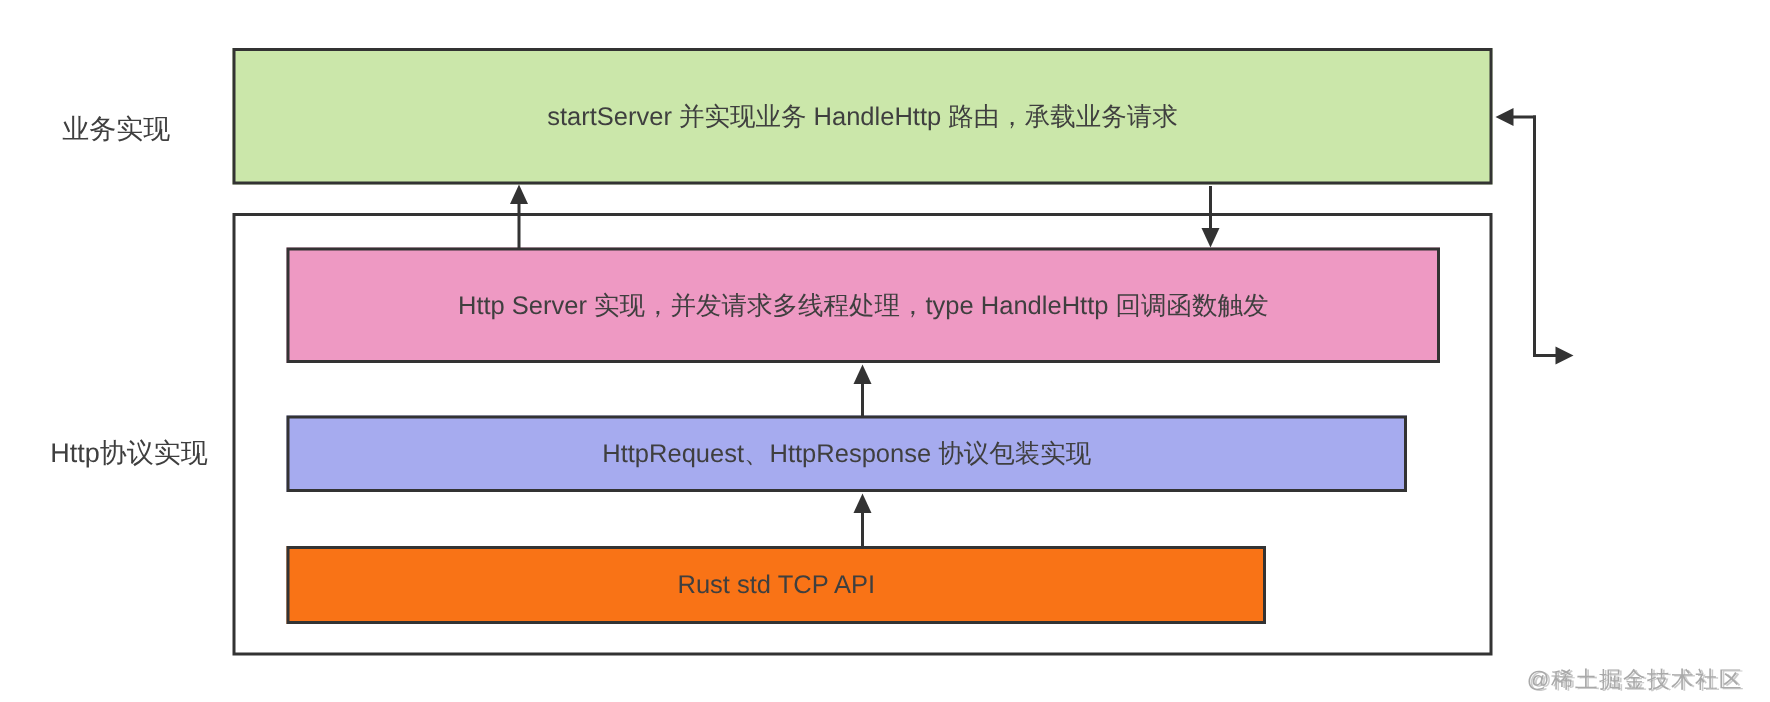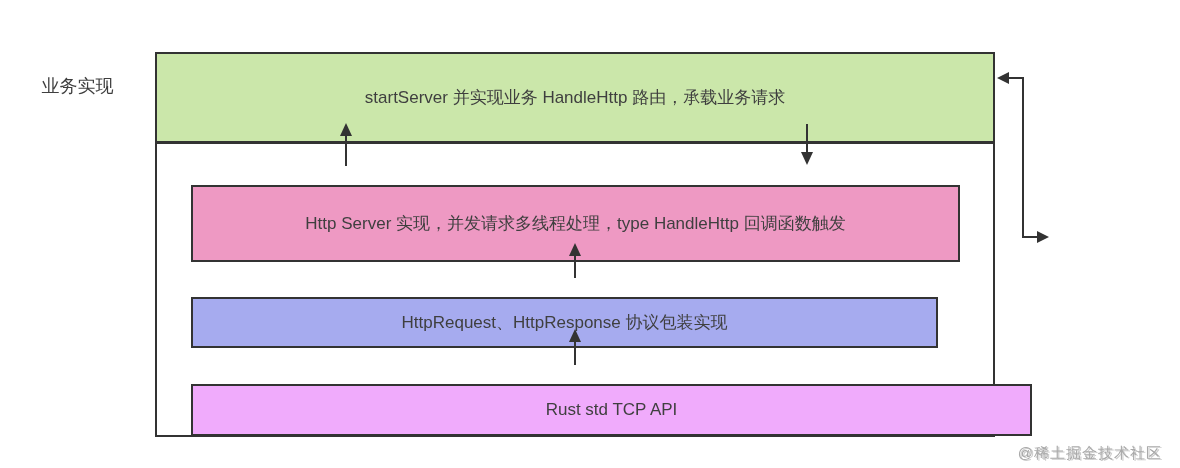--- a/index.html
+++ b/index.html
@@ -11,27 +11,26 @@
     color:#3f3f3f;
     overflow:hidden;
   }
   .abs{position:absolute;box-sizing:border-box;}
   .box{
     border:2px solid #333333;
     display:flex;align-items:center;justify-content:center;
     text-align:center;
     font-size:17px;
     color:#3f3f3f;
-    margin-top:20px;
   }
   .green-box{left:155px;top:32px;width:840px;height:91px;background:#cbe7aa;}
   .outer-box{left:155px;top:142px;width:840px;height:295px;background:#ffffff;border:2px solid #333333;}
   .pink-box{left:191px;top:165px;width:769px;height:77px;background:#ee99c3;}
   .blue-box{left:191px;top:277px;width:747px;height:51px;background:#a6abef;}
-  .gray-box{left:191px;top:364px;width:841px;height:52px;background:#f0abfc;}
+  .gray-box{left:191px;top:364px;width:653px;height:52px;background:#f97316;}
   .cyan-box{left:1049px;top:32px;width:97px;height:405px;background:#d9f3f3;flex-direction:column;line-height:28px;font-size:18px;}
   .side-label{
     font-size:18px;text-align:center;color:#3f3f3f;
   }
   .lbl-business{left:0;top:74px;width:155px;}
   .lbl-httpserver{left:0;top:193px;width:160px;font-size:19px;}
   .lbl-protocol{left:0;top:290px;width:172px;}
   .line{background:#333333;}
   .head{width:0;height:0;}
   .head-up{border-left:6px solid transparent;border-right:6px solid transparent;border-bottom:13px solid #333333;}
@@ -45,20 +44,21 @@
     text-shadow:1.5px 0.5px 0 rgba(160,160,160,0.55);
     white-space:nowrap;
   }
 </style>
 </head>
 <body>
 
 <div id="canvas">
 
   <div class="abs side-label lbl-business">业务实现</div>
+  <div class="abs side-label lbl-protocol">Http协议实现</div>
 
   <div class="abs box green-box">
     <span>startServer 并实现业务 HandleHttp 路由，承载业务请求</span>
   </div>
 
   <div class="abs outer-box"></div>
 
   <div class="abs box pink-box">
     <span>Http Server 实现，并发请求多线程处理，type HandleHttp 回调函数触发</span>
   </div>

